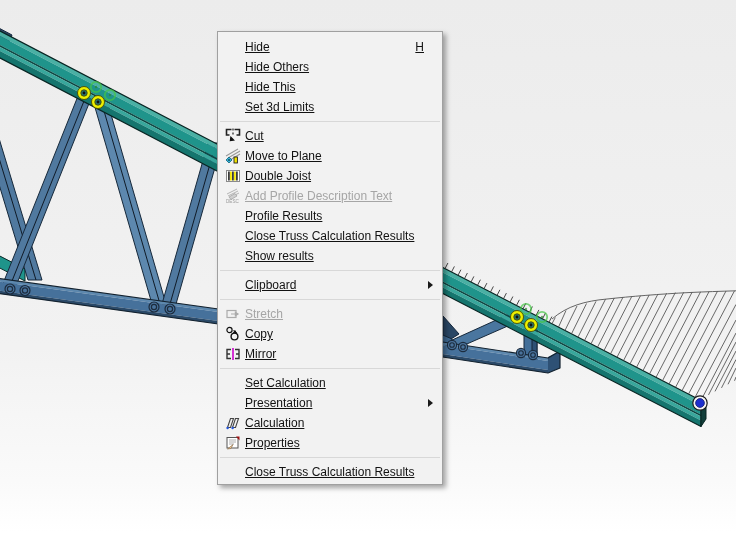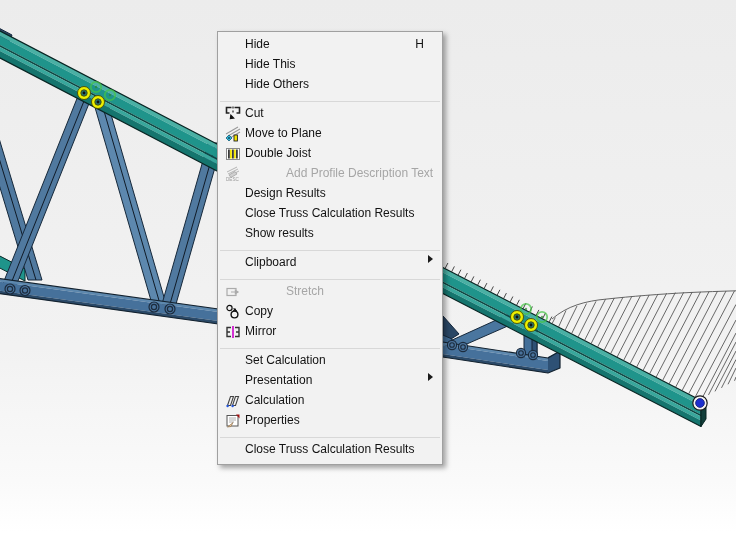--- a/index.html
+++ b/index.html
@@ -11,26 +11,26 @@
   .scene{position:absolute;left:0;top:0;width:736px;height:560px;}
   
   .menu{
     position:absolute;left:217px;top:31px;width:226px;box-sizing:border-box;
     background:#f2f2f2;border:1px solid #a0a0a0;
     padding:5px 0 2px 0;
     box-shadow:3px 3px 5px rgba(0,0,0,.35);
     z-index:5;
   }
   .mi{
-    display:flex;align-items:flex-start;height:20px;padding:0 6px 0 4px;
-    font-size:12px;color:#121212;cursor:default;white-space:nowrap;
+    display:flex;align-items:center;height:20px;padding:0 6px 0 4px;
+    font-size:12px;color:#121212;cursor:default;white-space:nowrap;text-decoration:underline;
   }
   .mi .ico{width:22px;height:16px;flex:0 0 22px;display:flex;align-items:center;justify-content:center;}
   .mi .lbl{margin-left:1px;}
-  .mi.disabled{color:#a6a6a6;gap:41px;}
+  .mi.disabled{color:#a6a6a6;}
   .mi .sc{margin-left:auto;padding-right:12px;color:#121212;}
   .mi .sub{
     margin-left:auto;width:0;height:0;margin-right:3px;
     border-left:5px solid #1a1a1a;border-top:4px solid transparent;border-bottom:4px solid transparent;
   }
   .sep{height:1px;background:#d8d8d8;margin:4px 2px;}
 </style>
 </head>
 <body>
 
@@ -179,25 +179,29 @@
 
 <div class="menu">
 
   <div class="mi">
     <span class="ico"></span>
     <span class="lbl">Hide</span>
     <span class="sc">H</span>
   </div>
   <div class="mi">
     <span class="ico"></span>
+    <span class="lbl">Hide Others</span>
+  </div>
+  <div class="mi">
+    <span class="ico"></span>
     <span class="lbl">Hide This</span>
   </div>
   <div class="mi">
     <span class="ico"></span>
-    <span class="lbl">Hide Others</span>
+    <span class="lbl">Set 3d Limits</span>
   </div>
 
   <div class="sep"></div>
 
   <div class="mi">
     <span class="ico">
       <svg width="16" height="16" viewBox="0 0 16 16">
         <path d="M6.5,1.5 H1.5 V7 H4.5 M9.5,1.5 H14.5 V7 H11.5" fill="none" stroke="#222" stroke-width="1.6"></path>
         <path d="M8,0.5 V2.5 M8,4.5 V6.5" stroke="#222" stroke-width="1.2"></path>
         <path d="M5.5,9 L8.5,12 M8.5,12 l-3,0.4 l0.4,-3 z" stroke="#111" stroke-width="1.4" fill="#111"></path>
@@ -234,21 +238,21 @@
       <svg width="16" height="16" viewBox="0 0 16 16">
         <path d="M2,6 L12,1 M3,8 L13,3 M5,9.5 L14,5" stroke="#b4b4b4" stroke-width="1" fill="none"></path>
         <path d="M4,9 L10,5.5 L12,8 L6,11.5 Z" fill="#cfcfcf" stroke="#9c9c9c" stroke-width="0.7"></path>
         <text x="1" y="15.2" font-size="4.6" fill="#9a9a9a" font-family="'Liberation Sans',sans-serif">DESC</text>
       </svg>
     </span>
     <span class="lbl">Add Profile Description Text</span>
   </div>
   <div class="mi">
     <span class="ico"></span>
-    <span class="lbl">Design Results</span>
+    <span class="lbl">Profile Results</span>
   </div>
   <div class="mi">
     <span class="ico"></span>
     <span class="lbl">Close Truss Calculation Results</span>
   </div>
   <div class="mi">
     <span class="ico"></span>
     <span class="lbl">Show results</span>
   </div>
 

